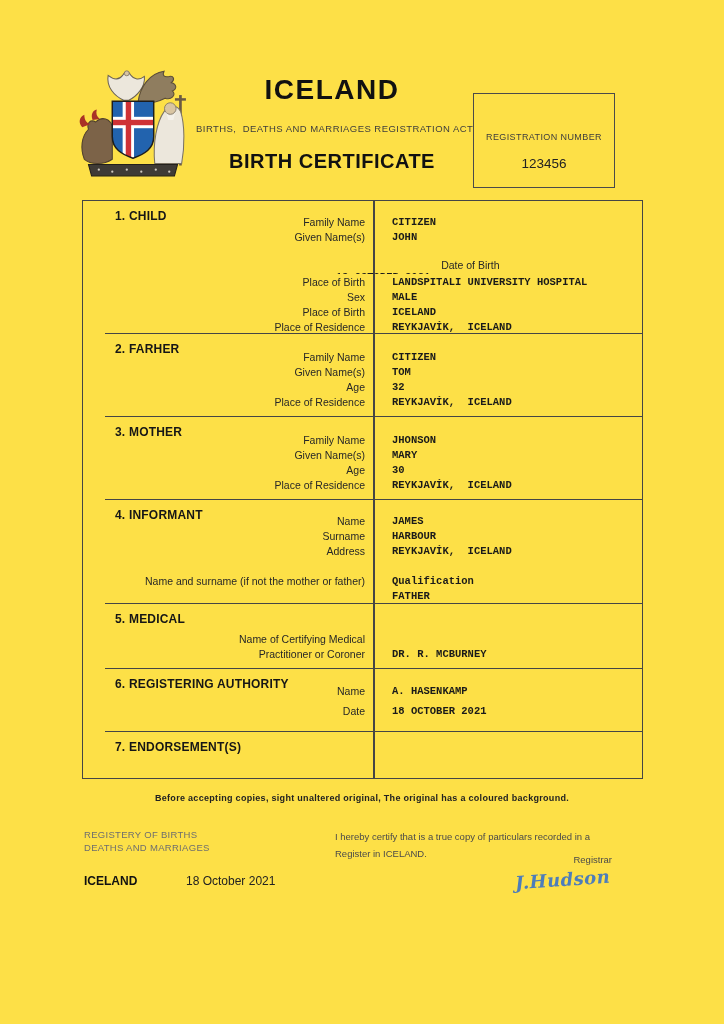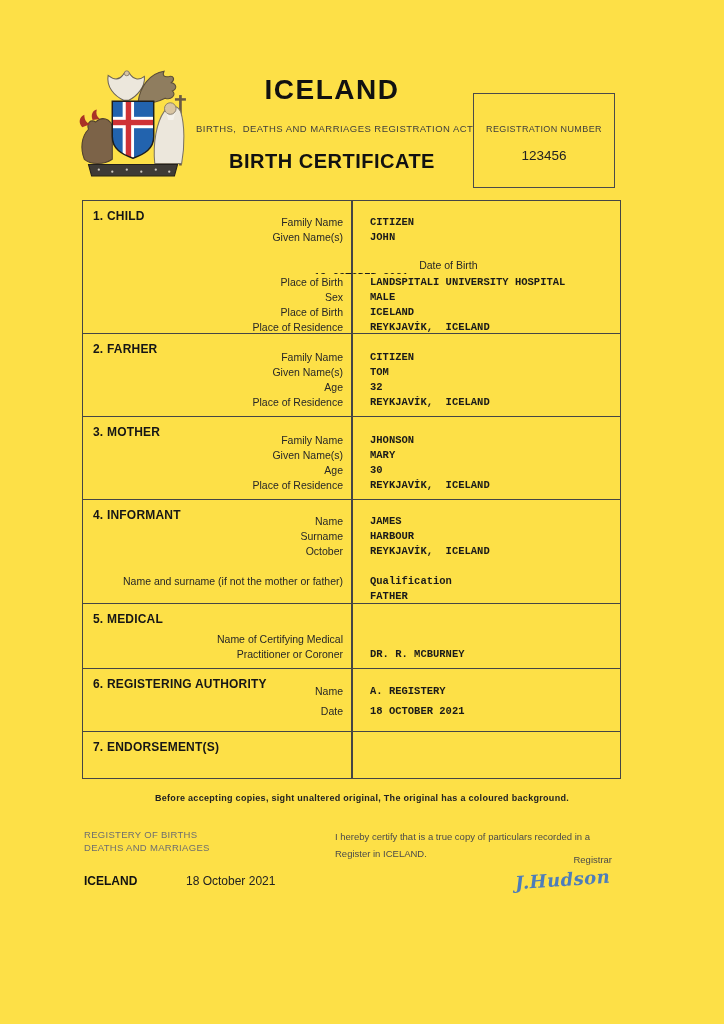--- a/index.html
+++ b/index.html
@@ -7,25 +7,25 @@
         font-family:"Liberation Sans",sans-serif;color:#1c1c1c;}
 
   
   .crest{position:absolute;left:78px;top:64px;width:110px;height:116px;}
   .title-block{position:absolute;left:196px;top:74px;width:272px;text-align:center;}
   .country-title{font-size:28px;font-weight:bold;letter-spacing:1.5px;color:#111;}
   .act-line{margin-top:17px;font-size:9.5px;letter-spacing:.45px;color:#3d3d3d;white-space:pre;}
   .doc-title{margin-top:16px;font-size:20px;font-weight:bold;letter-spacing:.5px;color:#111;}
   .reg-box{position:absolute;left:473px;top:93px;width:140px;height:93px;border:1.5px solid #4a4a4a;
            text-align:center;}
-  .reg-label{margin-top:30px;font-size:9px;letter-spacing:.4px;color:#3d3d3d;}
+  .reg-label{margin-top:38px;font-size:9px;letter-spacing:.4px;color:#3d3d3d;}
   .reg-number{margin-top:14px;font-size:13.5px;color:#222;}
 
   
-  .cert-table{position:absolute;left:82px;top:200px;width:537px;border:1.5px solid #454545;}
+  .cert-table{position:absolute;left:82px;top:200px;width:537px;border:1.5px solid #454545;padding-left:22px;}
   .row{position:relative;border-top:1.5px solid #454545;}
   .row:first-child{border-top:none;}
   .divider{position:absolute;top:0;bottom:0;left:268px;width:1.5px;background:#454545;}
   .heading{position:absolute;top:8px;left:10px;font-size:12px;font-weight:bold;
            letter-spacing:.2px;color:#161616;}
   .lines{position:relative;}
   .line{display:flex;align-items:center;}
   .lab{width:260px;text-align:right;padding-right:8px;font-size:10.5px;color:#272727;white-space:pre;}
   .val{flex:1;padding-left:19px;font-family:"Liberation Mono","DejaVu Sans Mono",monospace;
        font-weight:bold;font-size:10.5px;color:#1a1a1a;white-space:pre;overflow:hidden;}
@@ -193,21 +193,21 @@
         <div class="lines" style="padding-top: 13px;">
           <div class="line" style="height: 15px;">
             <div class="lab">Name</div>
             <div class="val">JAMES</div>
           </div>
           <div class="line" style="height: 15px;">
             <div class="lab">Surname</div>
             <div class="val">HARBOUR</div>
           </div>
           <div class="line" style="height: 15px;">
-            <div class="lab">October</div>
+            <div class="lab">Address</div>
             <div class="val">REYKJAVÍK,  ICELAND</div>
           </div>
           <div class="line" style="height: 15px;">
             <div class="lab"></div>
             <div class="val"></div>
           </div>
           <div class="line" style="height: 15px;">
             <div class="lab">Name and surname (if not the mother or father)</div>
             <div class="val">Qualification</div>
           </div>
@@ -234,21 +234,21 @@
             <div class="val">DR. R. MCBURNEY</div>
           </div>
         </div>
       </div>
       <div class="row" style="height: 62px;">
         <div class="divider"></div>
         <div class="heading">6. REGISTERING AUTHORITY</div>
         <div class="lines" style="padding-top: 12px;">
           <div class="line" style="height: 20px;">
             <div class="lab">Name</div>
-            <div class="val">A. REGISTERY</div>
+            <div class="val">A. HASENKAMP</div>
           </div>
           <div class="line" style="height: 20px;">
             <div class="lab">Date</div>
             <div class="val">18 OCTOBER 2021</div>
           </div>
         </div>
       </div>
       <div class="row" style="height: 46px;">
         <div class="divider"></div>
         <div class="heading">7. ENDORSEMENT(S)</div>

